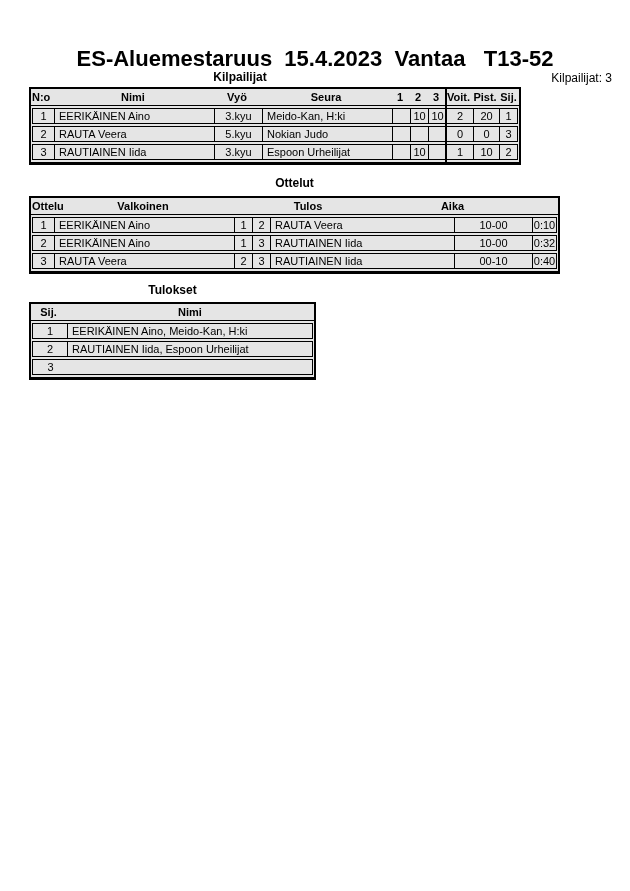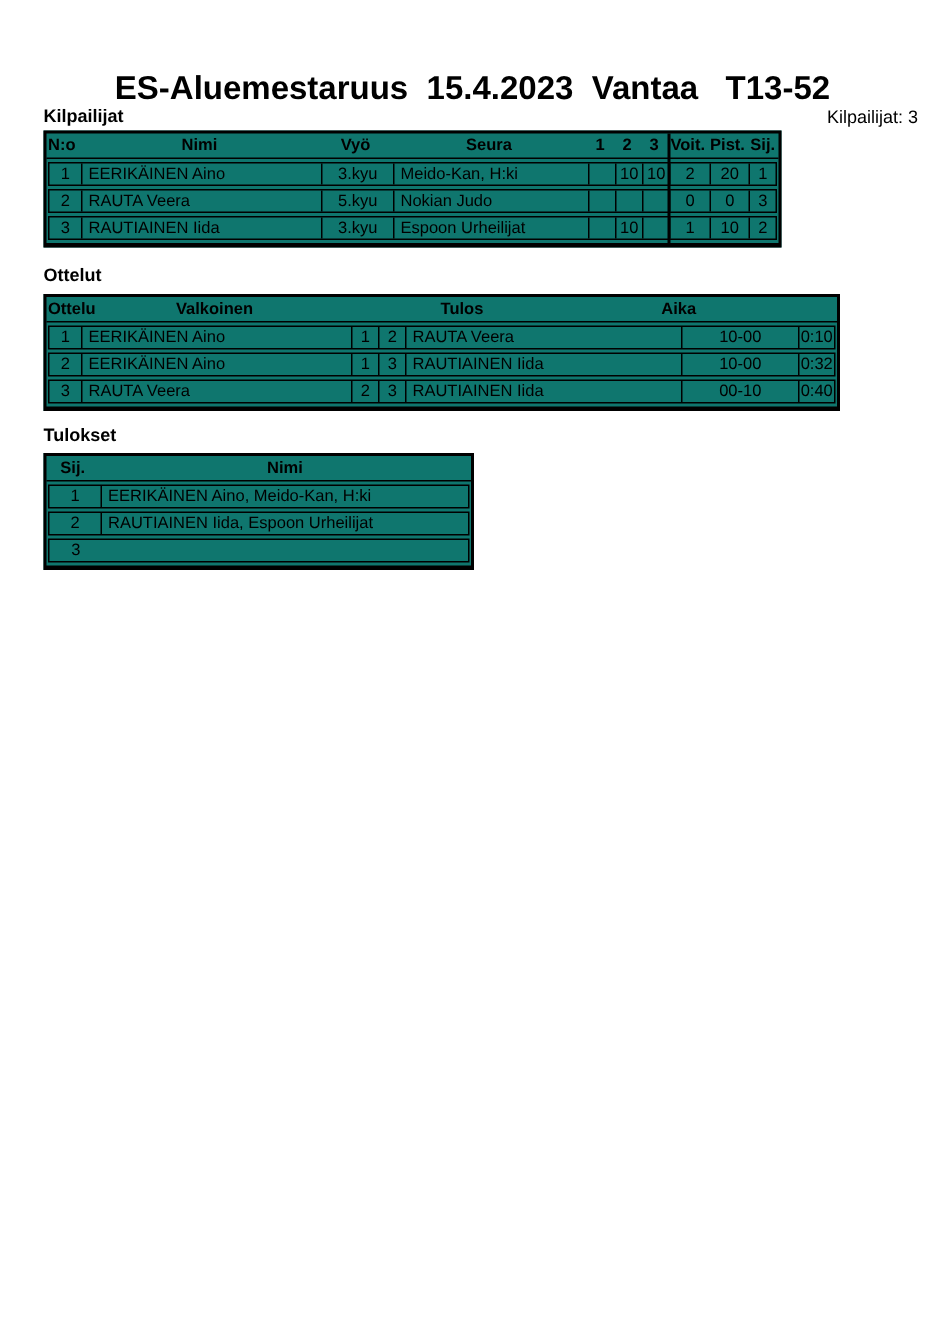--- a/index.html
+++ b/index.html
@@ -10,32 +10,32 @@
     font-family: "Liberation Sans", "DejaVu Sans", sans-serif;
     color: #000;
     overflow: hidden;
   }
   .page-title {
     position: absolute; top: 46px; left: 0; width: 630px;
     text-align: center; font-size: 22px; font-weight: bold;
     white-space: pre; letter-spacing: 0px;
   }
   .section-heading {
-    position: absolute; 
+    position: absolute; text-align: center;
     font-size: 12px; font-weight: bold;
   }
   .heading-kilpailijat { top: 70px; left: 29px; width: 422px; }
   .heading-ottelut    { top: 176px; left: 29px; width: 531px; }
   .heading-tulokset   { top: 283px; left: 29px; width: 287px; }
   .competitor-count {
     position: absolute; top: 71px; right: 18px;
     font-size: 12px; font-weight: normal;
   }
   .tbl {
-    position: absolute; background: #0f766e;
+    position: absolute; background: #e5e5e5;
     border: 2px solid #000; border-bottom-width: 3px;
   }
   .tbl-kilpailijat { left: 29px; top: 87px;  width: 492px; }
   .tbl-ottelut     { left: 29px; top: 196px; width: 531px; }
   .tbl-tulokset    { left: 29px; top: 302px; width: 287px; }
   .thead {
     display: flex; height: 17px; line-height: 16px;
     border-bottom: 1px solid #000;
     font-size: 11px; font-weight: bold;
   }

